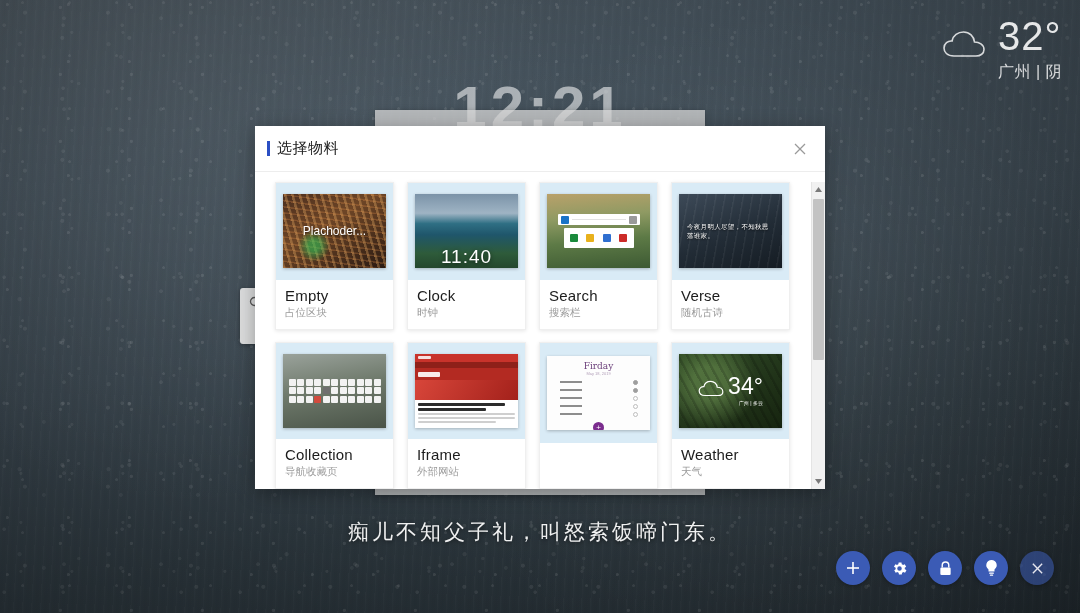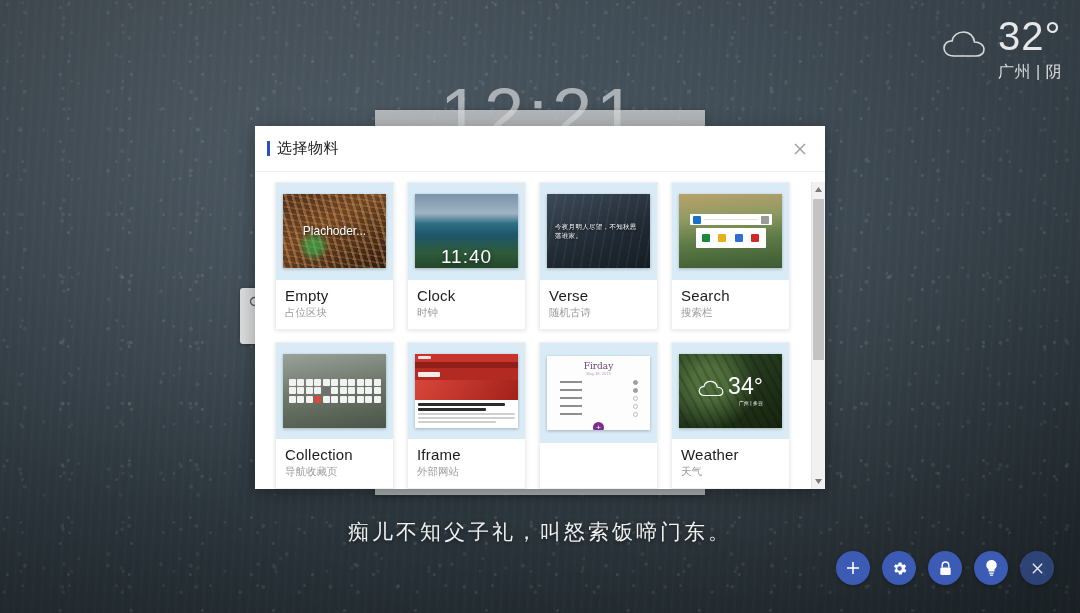--- a/index.html
+++ b/index.html
@@ -52,21 +52,21 @@
     position: absolute; top: 16px; right: 18px;
     display: flex; align-items: flex-start; gap: 12px;
     color: rgba(255,255,255,.88);
   }
   #weather-widget .wcloud { margin-top: 14px; }
   .w-temp { font-size: 40px; font-weight: 300; line-height: 1; letter-spacing: 1px; }
   .w-loc { font-size: 16px; text-align: right; margin-top: 6px; opacity: .9; letter-spacing: .5px; }
 
   #desktop-clock {
     position: absolute; top: 78px; left: 0; right: 0; text-align: center;
-    font-size: 72px; font-weight: 400; color: rgba(255,255,255,.55);
+    font-size: 60px; font-weight: 700; color: rgba(255,255,255,.55);
     letter-spacing: 4px; line-height: 1;
   }
 
   #desktop-search {
     position: absolute; left: 240px; top: 288px;
     width: 30px; height: 56px;
     background: rgba(232,232,232,.92);
     border-radius: 3px 0 0 3px;
     box-shadow: 0 1px 5px rgba(0,0,0,.35);
     display: flex; align-items: flex-start; justify-content: center; padding-top: 7px;
@@ -373,49 +373,49 @@
           </div>
         </div>
         <div class="card-meta">
           <div class="card-title">Clock</div>
           <div class="card-sub">时钟</div>
         </div>
       </div>
 
       <div class="card">
         <div class="thumb-wrap">
-          <div class="thumb t-verse">
-            <span>今夜月明人尽望，不知秋思落谁家。</span>
-          </div>
-        </div>
-        <div class="card-meta">
-          <div class="card-title">Verse</div>
-          <div class="card-sub">随机古诗</div>
-        </div>
-      </div>
-
-      <div class="card">
-        <div class="thumb-wrap">
           <div class="thumb t-search">
             <div class="sbar">
               <span class="sc" style="background:#1a73c8"></span>
               <span class="line"></span>
               <span class="sc" style="background:#9a9a9a"></span>
             </div>
             <div class="shortcuts">
               <span class="sc" style="background:#1a8a3c"></span>
               <span class="sc" style="background:#e8b11c"></span>
               <span class="sc" style="background:#2f6fd0"></span>
               <span class="sc" style="background:#cc2b28"></span>
             </div>
           </div>
         </div>
         <div class="card-meta">
           <div class="card-title">Search</div>
           <div class="card-sub">搜索栏</div>
+        </div>
+      </div>
+
+      <div class="card">
+        <div class="thumb-wrap">
+          <div class="thumb t-verse">
+            <span>今夜月明人尽望，不知秋思落谁家。</span>
+          </div>
+        </div>
+        <div class="card-meta">
+          <div class="card-title">Verse</div>
+          <div class="card-sub">随机古诗</div>
         </div>
       </div>
 
       <div class="card">
         <div class="thumb-wrap">
           <div class="thumb t-collection">
             <div class="keys">
               <i></i>
                 <i></i>
                 <i></i>

